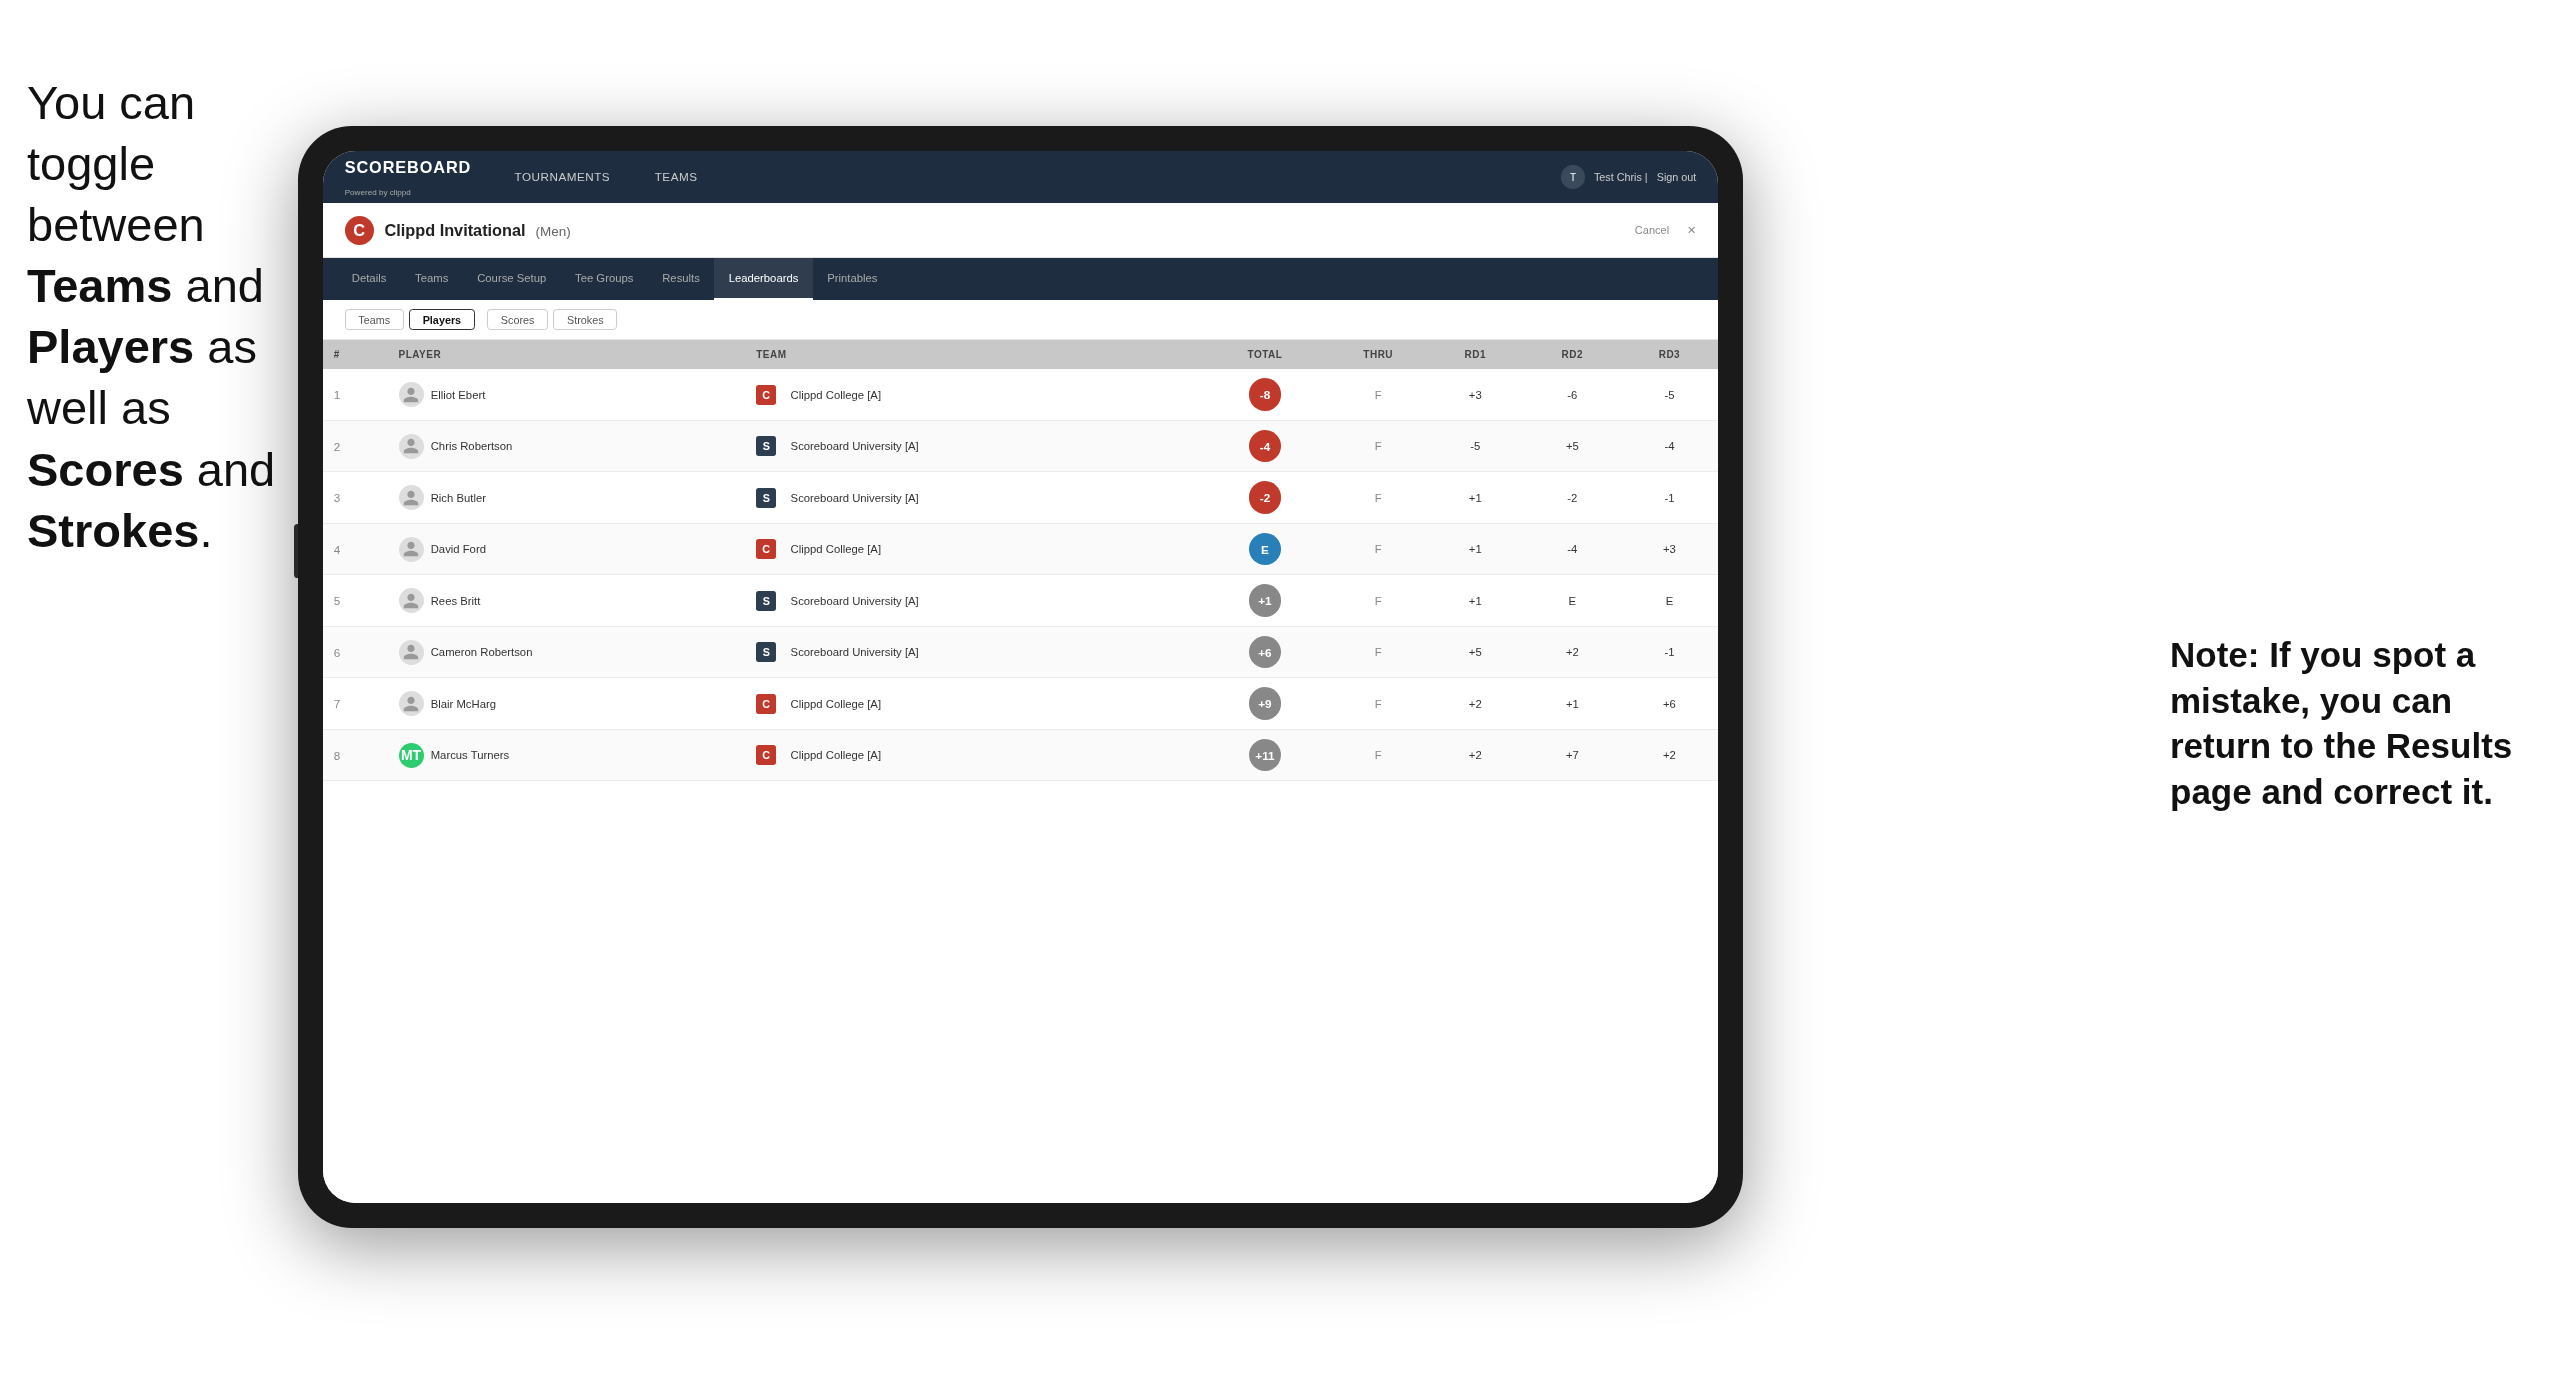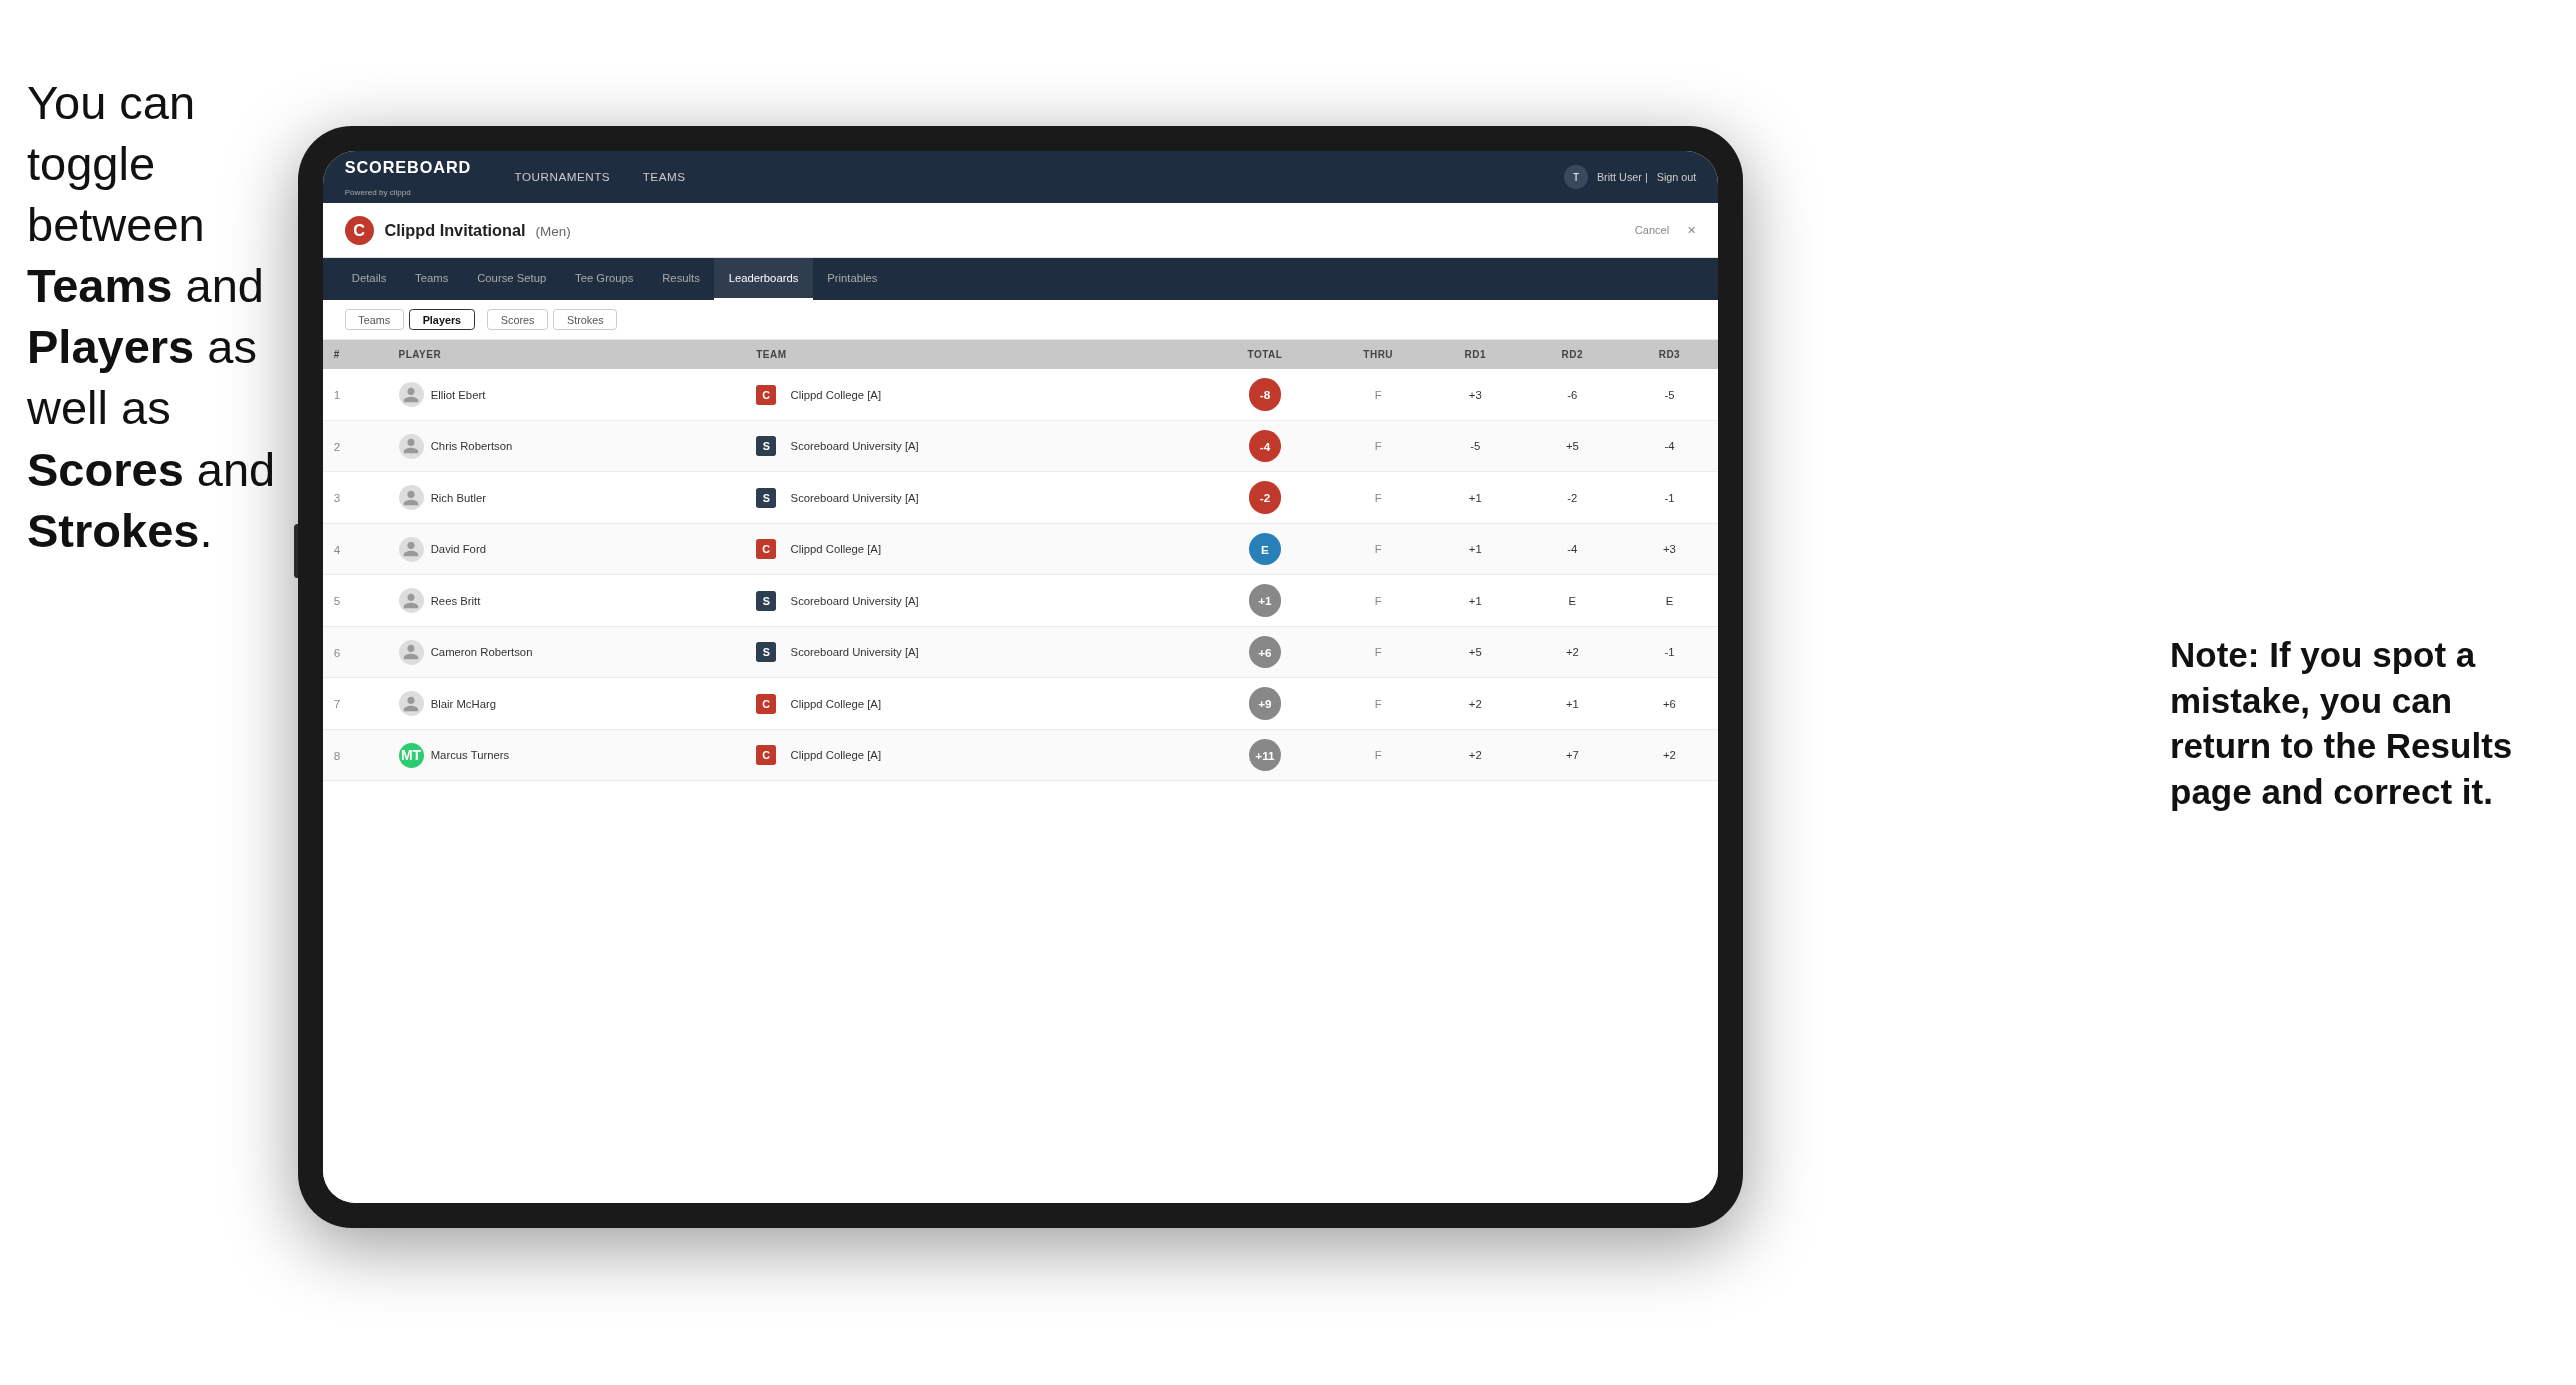--- a/index.html
+++ b/index.html
@@ -94,21 +94,21 @@
       text-transform: uppercase;
     }
 
     .logo-sub {
       color: #aaa;
       font-size: 8.1px;
     }
 
     .nav-links {
       display: flex;
-      gap: 0;
+      gap: 12px;
       flex: 1;
     }
 
     .nav-link {
       color: #ccc;
       font-size: 11.7px;
       padding: 0 16.3px;
       height: 52px;
       display: flex;
       align-items: center;
@@ -384,21 +384,21 @@
       <div class="logo-area">
         <span class="logo-text">SCOREBOARD</span>
         <span class="logo-sub">Powered by clippd</span>
       </div>
       <div class="nav-links">
         <div class="nav-link">TOURNAMENTS</div>
         <div class="nav-link">TEAMS</div>
       </div>
       <div class="nav-right">
         <div class="nav-avatar">T</div>
-        <span>Britt User |</span>
+        <span>Test Chris |</span>
         <span style="cursor:pointer;color:#ccc;">Sign out</span>
       </div>
     </nav>
 
     <div class="tournament-header">
       <div class="tournament-title-area">
         <div class="c-logo">C</div>
         <span class="tournament-name">
           <span>Clippd Invitational</span>
           <span style="font-weight:400;color:#666;font-size:13.5px;margin-left:5.4px;">(Men)</span>

